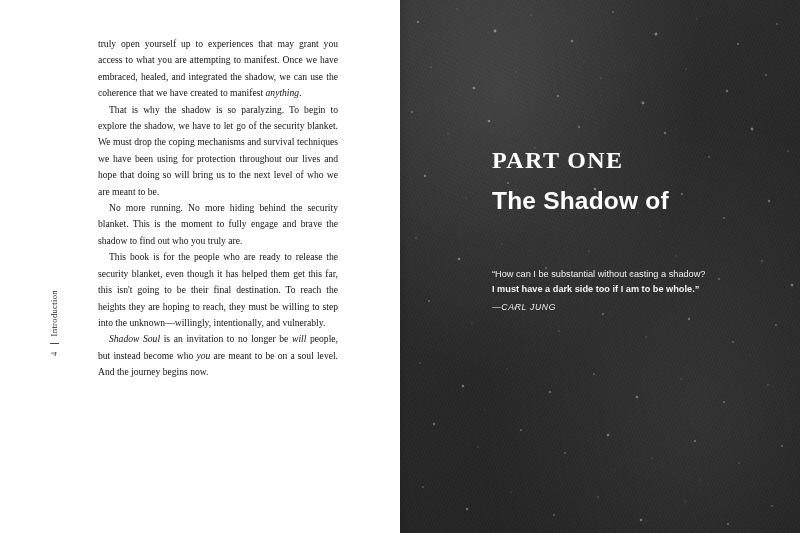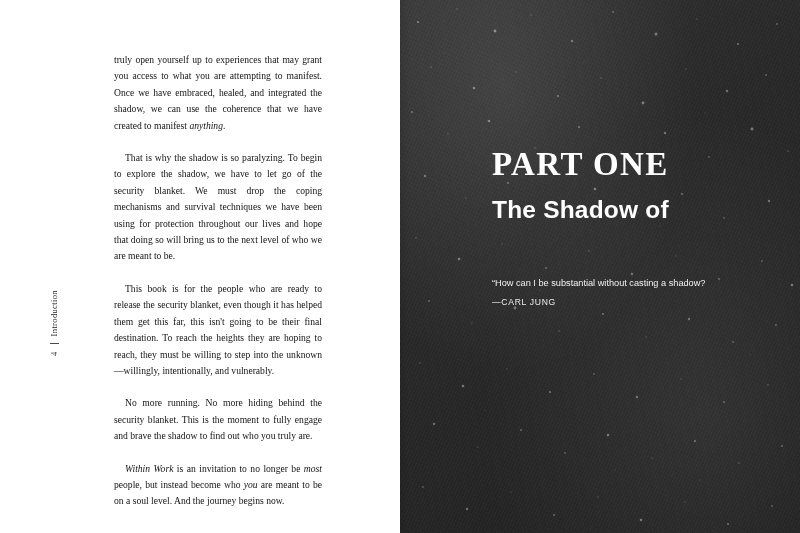--- a/index.html
+++ b/index.html
@@ -66,21 +66,21 @@
     font-size: 8.5px;
   }
 
   .text-col {
     position: absolute;
     left: 98px;
     top: 36px;
     width: 240px;
   }
   .text-col p {
-    margin: 16px;
+    margin: 0;
     font-family: "Liberation Serif", serif;
     font-size: 9.6px;
     line-height: 16.4px;
     color: #131313;
     text-align: justify;
     text-indent: 0;
     -webkit-hyphens: auto;
     hyphens: auto;
   }
   .text-col p.indent {
@@ -116,21 +116,21 @@
   .right-inner {
     position: absolute;
     left: 92px;
     top: 148px;
     width: 260px;
     color: #ffffff;
   }
   .part-label {
     font-family: "Liberation Serif", serif;
     font-weight: bold;
-    font-size: 33px;
+    font-size: 24px;
     letter-spacing: 1.4px;
     line-height: 1;
     color: #ffffff;
     margin: 0 0 14px 0;
   }
   .part-title {
     font-family: "Liberation Sans", sans-serif;
     font-weight: bold;
     font-size: 24.5px;
     line-height: 29px;
@@ -147,20 +147,21 @@
     color: #f2f2f2;
   }
   .quote-line-1 { display: block; }
   .quote-line-2 { display: block; font-weight: bold; }
   .quote-attrib {
     display: block;
     margin-top: 4px;
     letter-spacing: 0.7px;
     font-size: 8.6px;
     color: #ededed;
+    font-style: italic;
   }
   .gutter-shadow {
     position: absolute;
     left: 400px;
     top: 0;
     width: 10px;
     height: 533px;
     background: linear-gradient(to right, rgba(0,0,0,0.10), rgba(0,0,0,0));
     pointer-events: none;
   }
@@ -176,23 +177,23 @@
       <div class="folio-rot">
         <span class="folio-num">4</span>
         <span class="folio-rule"></span>
         <span class="folio-label">Introduction</span>
       </div>
     </div>
 
     <div class="text-col">
       <p>truly open yourself up to experiences that may grant you access to what you are attempting to manifest. Once we have embraced, healed, and integrated the shadow, we can use the coherence that we have created to manifest <em>anything</em>.</p>
       <p class="indent">That is why the shadow is so paralyzing. To begin to explore the shadow, we have to let go of the security blanket. We must drop the coping mechanisms and survival techniques we have been using for protection throughout our lives and hope that doing so will bring us to the next level of who we are meant to be.</p>
+      <p class="indent">No more running. No more hiding behind the security blanket. This is the moment to fully engage and brave the shadow to find out who you truly are.</p>
       <p class="indent">This book is for the people who are ready to release the security blanket, even though it has helped them get this far, this isn't going to be their final destination. To reach the heights they are hoping to reach, they must be willing to step into the unknown—willingly, intentionally, and vulnerably.</p>
-      <p class="indent">No more running. No more hiding behind the security blanket. This is the moment to fully engage and brave the shadow to find out who you truly are.</p>
-      <p class="indent"><em>Within Work</em> is an invitation to no longer be <em>most</em> people, but instead become who <em>you</em> are meant to be on a soul level. And the journey begins now.</p>
+      <p class="indent"><em>Shadow Soul</em> is an invitation to no longer be <em>will</em> people, but instead become who <em>you</em> are meant to be on a soul level. And the journey begins now.</p>
     </div>
   </div>
 
   <div class="page-right">
     <svg class="speckles" viewBox="0 0 400 533" preserveAspectRatio="none" xmlns="http://www.w3.org/2000/svg">
       <g fill="#ffffff">
         <circle cx="18" cy="22" r="1.1" opacity=".5"></circle>
           <circle cx="57" cy="9" r="0.7" opacity=".35"></circle>
         <circle cx="95" cy="31" r="1.4" opacity=".55"></circle>
           <circle cx="131" cy="15" r="0.8" opacity=".3"></circle>
@@ -290,19 +291,20 @@
     </svg>
     <div class="grain"></div>
 
     <div class="right-inner">
       <div class="part-label">PART ONE</div>
       <div class="part-title">
         <span>The Shadow of</span><br>
       </div>
       <div class="quote-block">
         <span class="quote-line-1">“How can I be substantial without casting a shadow?</span>
+        <span class="quote-line-2">I must have a dark side too if I am to be whole.”</span>
         <span class="quote-attrib">—CARL JUNG</span>
       </div>
     </div>
   </div>
 
   <div class="gutter-shadow"></div>
 </div>
 
 </body></html>

